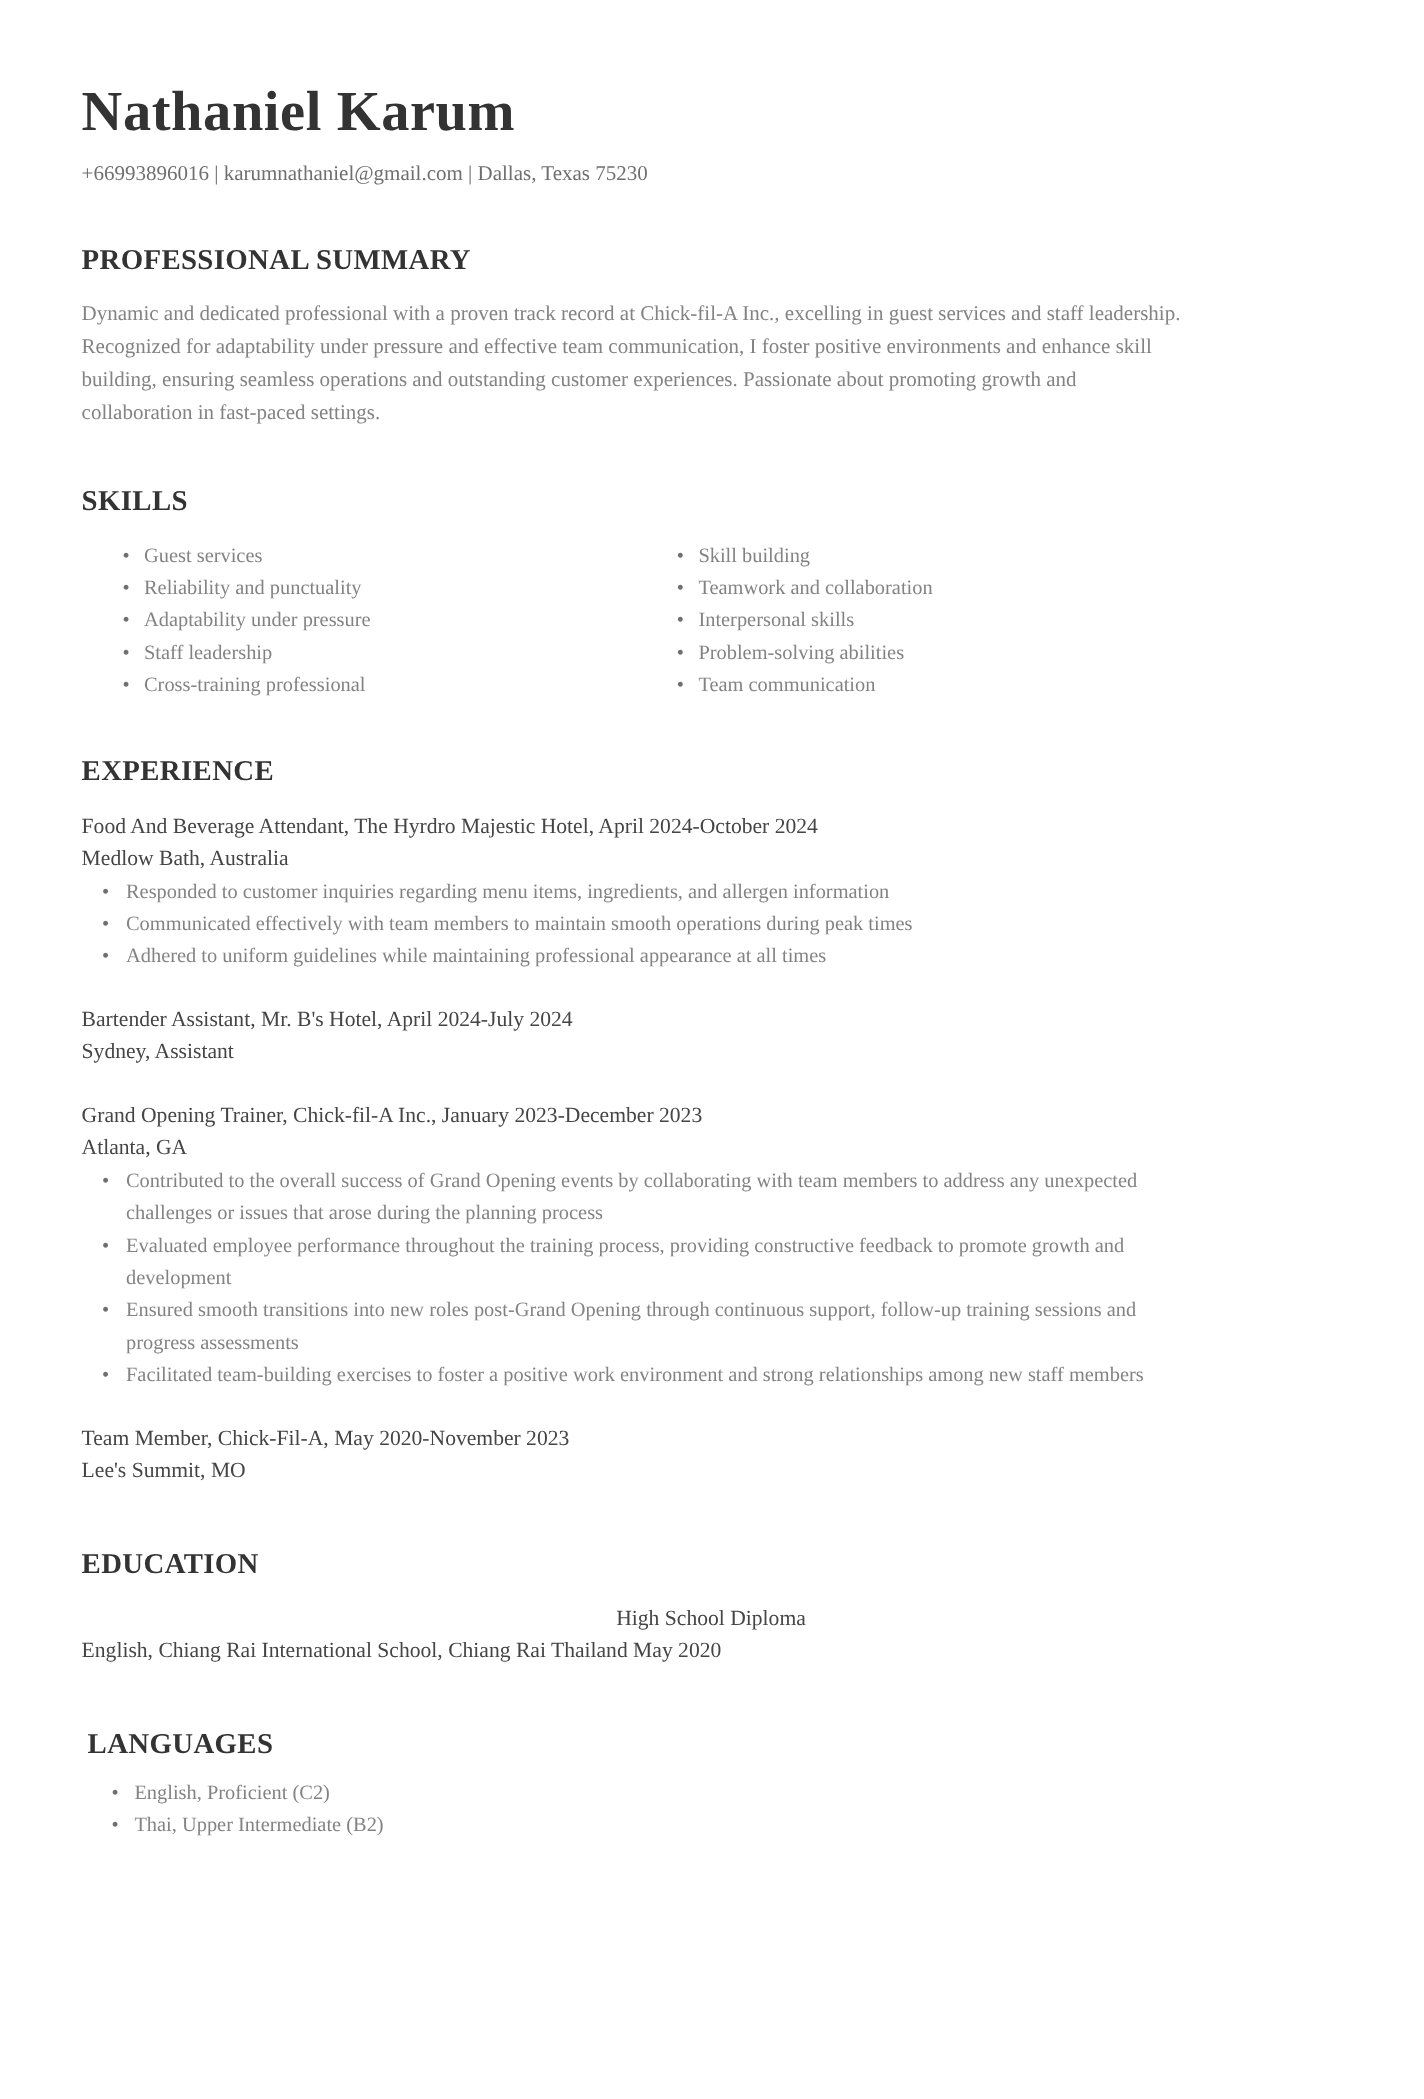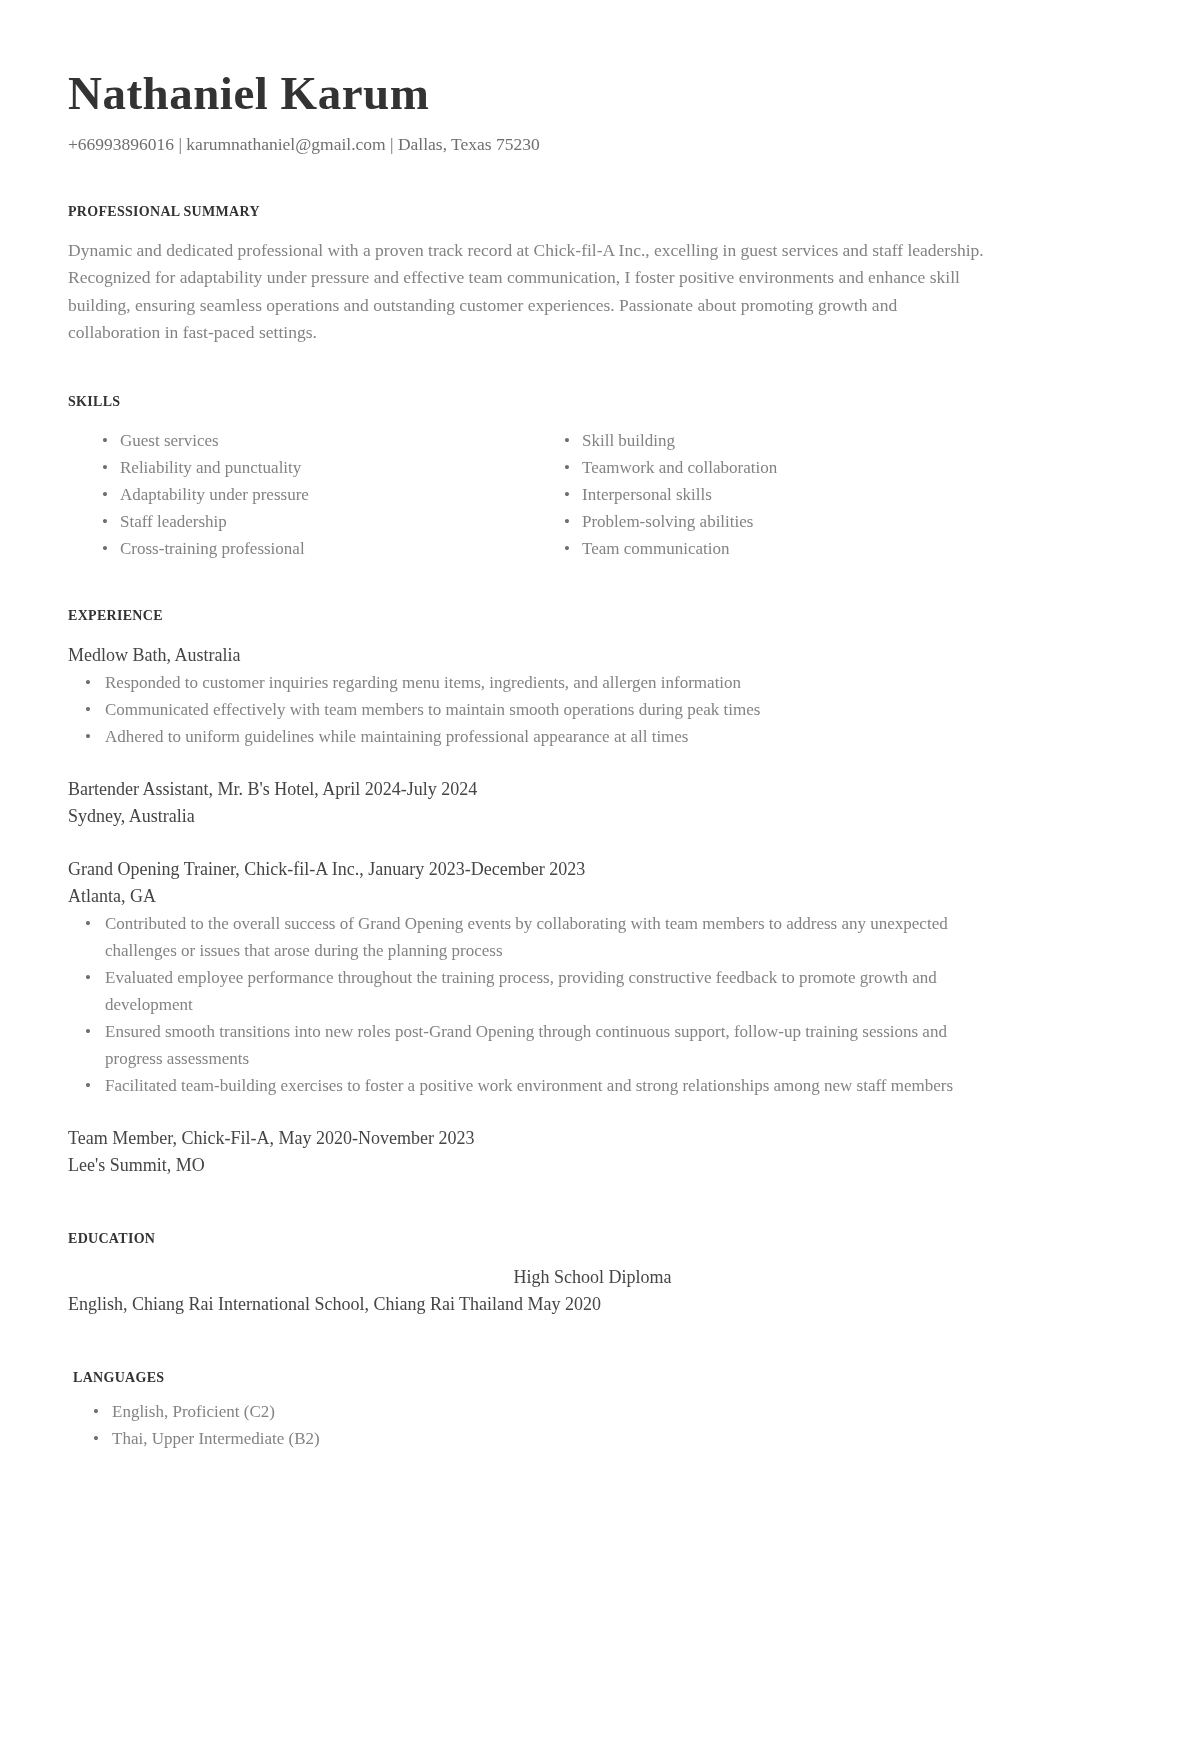--- a/index.html
+++ b/index.html
@@ -27,21 +27,21 @@
     letter-spacing: 0.5px;
   }
   .contact {
     font-size: 17.5px;
     color: #6f6f6f;
     margin-bottom: 14px;
   }
   h2.section-heading {
     margin: 0;
     padding: 0;
-    font-size: 14px;
+    font-size: 24px;
     font-weight: 700;
     color: #333333;
     letter-spacing: 0.3px;
   }
   section { margin: 0; }
   .sec-summary   { margin-top: 49px; }
   .sec-skills    { margin-top: 47px; }
   .sec-experience{ margin-top: 46px; }
   .sec-education { margin-top: 52px; }
   .sec-languages { margin-top: 52px; }
@@ -143,31 +143,32 @@
           <li>Team communication</li>
         </ul>
       </div>
     </div>
   </section>
 
   <section class="sec-experience">
     <h2 class="section-heading">EXPERIENCE</h2>
 
     <div class="job">
+      <div class="job-title">Food And Beverage Attendant, The Hyrdro Majestic Hotel, April 2024-October 2024</div>
       <div class="job-location">Medlow Bath, Australia</div>
       <ul class="bullet-list exp-bullets">
         <li>Responded to customer inquiries regarding menu items, ingredients, and allergen information</li>
         <li>Communicated effectively with team members to maintain smooth operations during peak times</li>
         <li>Adhered to uniform guidelines while maintaining professional appearance at all times</li>
       </ul>
     </div>
 
     <div class="job">
       <div class="job-title">Bartender Assistant, Mr. B's Hotel, April 2024-July 2024</div>
-      <div class="job-location">Sydney, Australia</div>
+      <div class="job-location">Sydney, Assistant</div>
     </div>
 
     <div class="job">
       <div class="job-title">Grand Opening Trainer, Chick-fil-A Inc., January 2023-December 2023</div>
       <div class="job-location">Atlanta, GA</div>
       <ul class="bullet-list exp-bullets">
         <li>Contributed to the overall success of Grand Opening events by collaborating with team members to address any unexpected challenges or issues that arose during the planning process</li>
         <li>Evaluated employee performance throughout the training process, providing constructive feedback to promote growth and development</li>
         <li>Ensured smooth transitions into new roles post-Grand Opening through continuous support, follow-up training sessions and progress assessments</li>
         <li>Facilitated team-building exercises to foster a positive work environment and strong relationships among new staff members</li>

